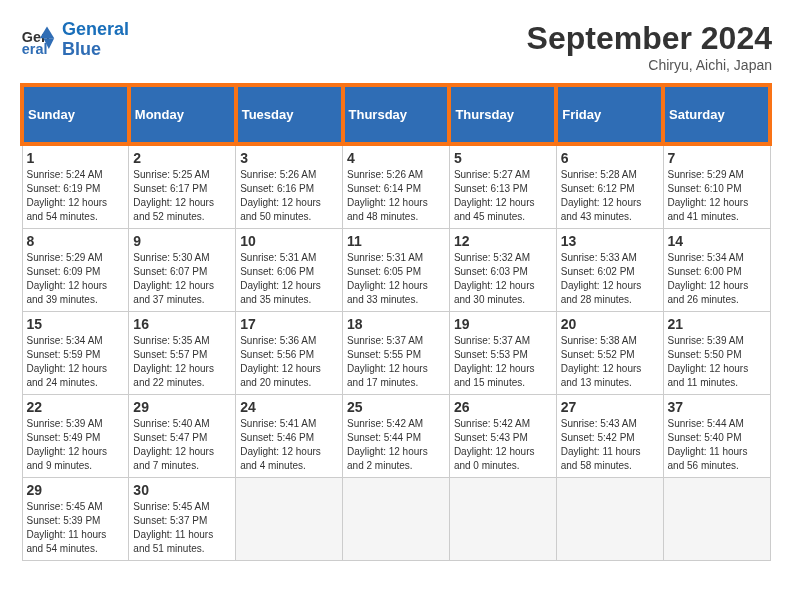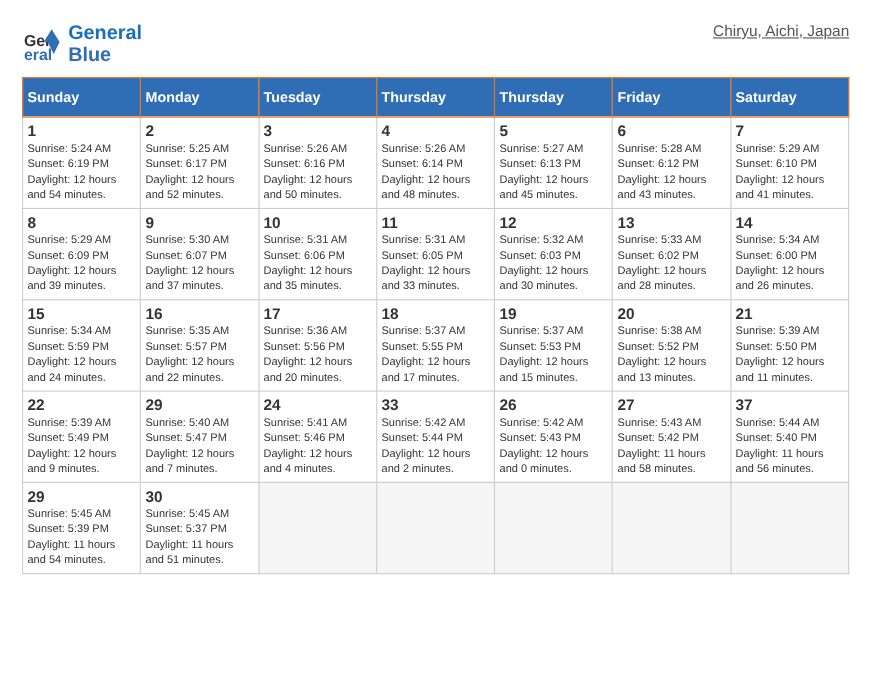--- a/index.html
+++ b/index.html
@@ -38,35 +38,34 @@
       text-align: right;
     }
     .month-title {
       font-size: 32px;
       font-weight: bold;
       color: #333;
     }
     .subtitle {
       font-size: 14px;
       color: #555;
-      text-decoration: underline;
     }
     table {
       width: 100%;
       border-collapse: collapse;
       font-size: 11px;
     }
     thead tr th {
       background-color: #2f6db5;
       color: #fff;
-      padding: 10px 4px;
+      padding: 20px 4px;
       text-align: left;
       font-size: 13px;
       font-weight: bold;
-      border: 1px solid #f97316;
+      border: 4px solid #f97316;
     }
     tbody tr td {
       border: 1px solid #ccc;
       padding: 4px;
       vertical-align: top;
       width: calc(100% / 7);
       min-height: 80px;
       background: #fff;
     }
     tbody tr:nth-child(odd) td {
@@ -98,20 +97,21 @@
       <text x="2" y="36" font-size="16" font-weight="bold" fill="#2f6db5">eral</text>
       <polygon points="30,5 38,18 22,18" fill="#2f6db5"></polygon>
       <polygon points="26,18 38,18 32,30" fill="#2f6db5"></polygon>
     </svg>
     <div class="logo-text">
       <span>General</span><br>
       <span style="color:#2f6db5">Blue</span>
     </div>
   </div>
   <div class="title-block">
+    <div class="month-title">September 2024</div>
     <div class="subtitle">Chiryu, Aichi, Japan</div>
   </div>
 </div>
 
 <table>
   <thead>
     <tr>
     <th>Sunday</th>
         <th>Monday</th>
         <th>Tuesday</th>
@@ -267,21 +267,21 @@
           Sunrise: 5:40 AM<br>Sunset: 5:47 PM<br>Daylight: 12 hours and 7 minutes.
         </div>
       </td>
         <td>
         <span class="day-number">24</span>
         <div class="day-info">
           Sunrise: 5:41 AM<br>Sunset: 5:46 PM<br>Daylight: 12 hours and 4 minutes.
         </div>
       </td>
         <td>
-        <span class="day-number">33</span>
+        <span class="day-number">25</span>
         <div class="day-info">
           Sunrise: 5:42 AM<br>Sunset: 5:44 PM<br>Daylight: 12 hours and 2 minutes.
         </div>
       </td>
         <td>
         <span class="day-number">26</span>
         <div class="day-info">
           Sunrise: 5:42 AM<br>Sunset: 5:43 PM<br>Daylight: 12 hours and 0 minutes.
         </div>
       </td>

